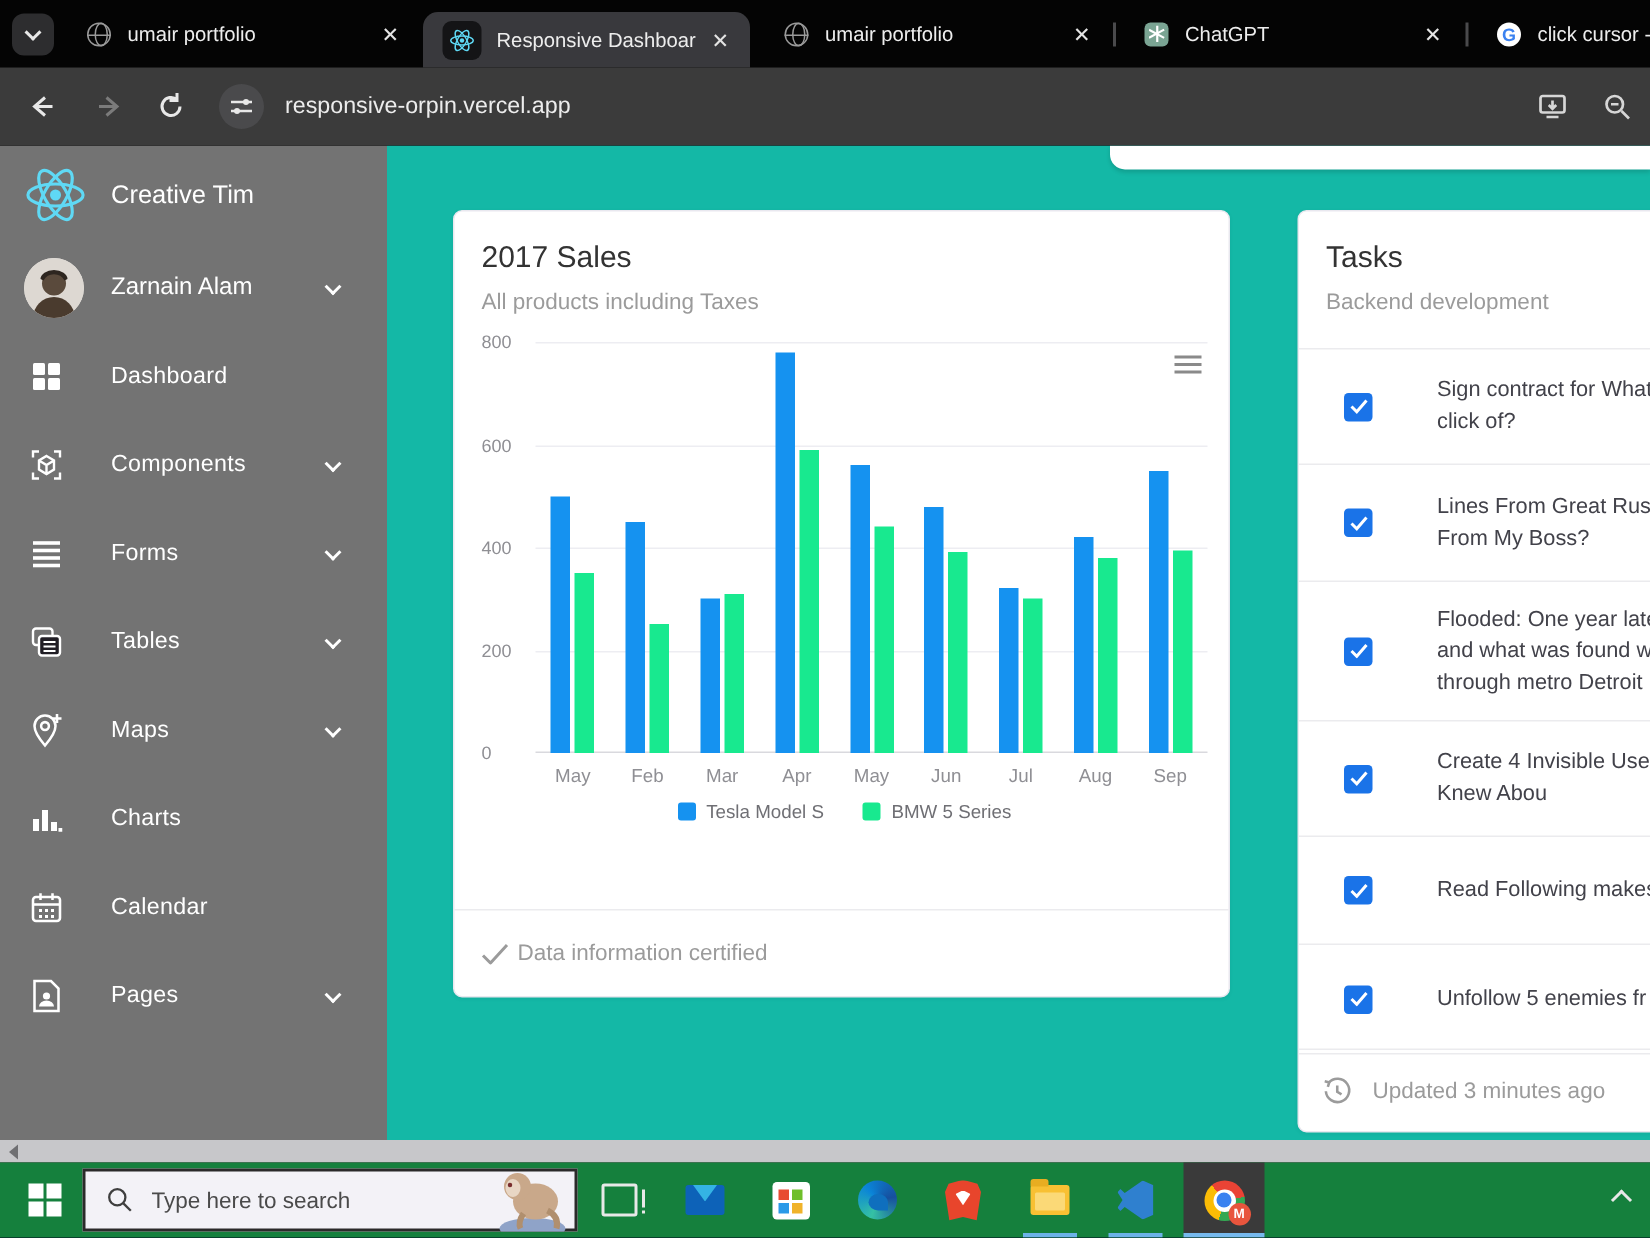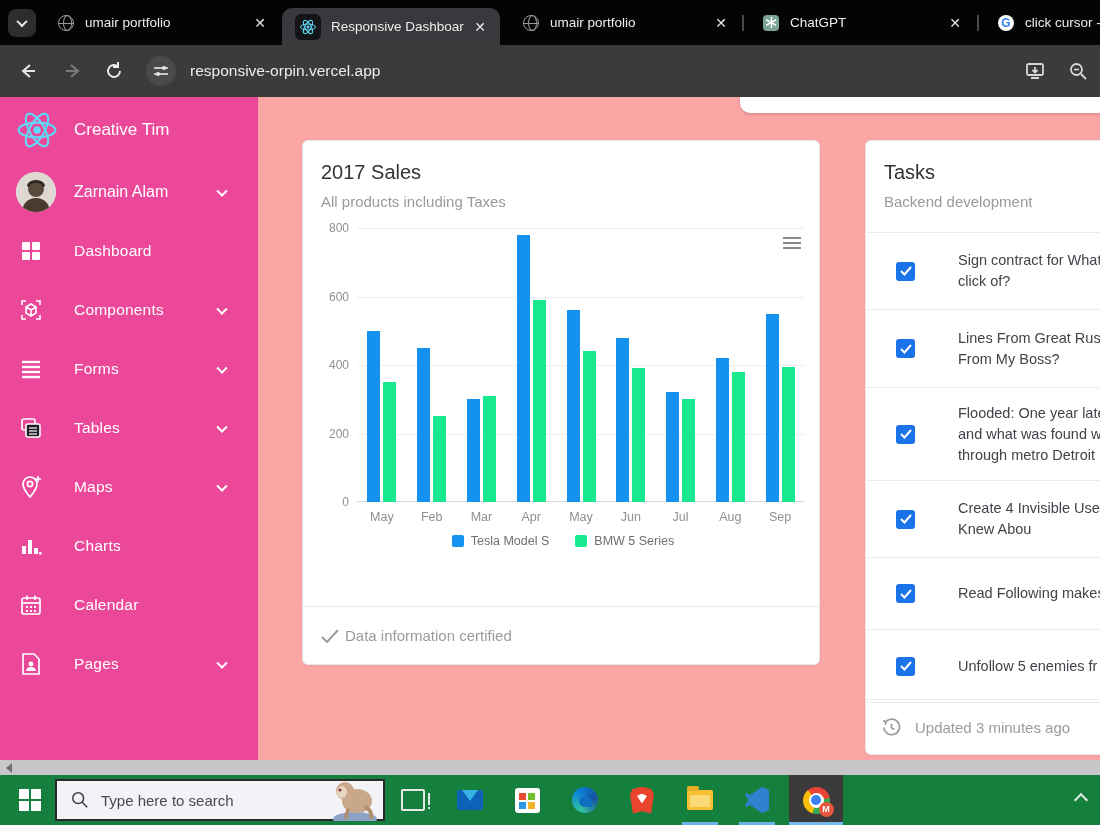--- a/index.html
+++ b/index.html
@@ -34,51 +34,51 @@
     display:flex; align-items:center; }
   .nav-ic { width:20px; height:20px; flex:none; }
   .tune-circle { width:30px; height:30px; border-radius:50%; background:#4a4a4c; display:flex;
     align-items:center; justify-content:center; flex:none; }
   .url { color:#ececec; font-size:15.5px; margin-left:14px; flex:1; white-space:nowrap; }
 
   
   .viewport { position:absolute; left:0; top:97px; width:1100px; height:663px; display:flex; overflow:hidden; }
 
   
-  .sidebar { width:258px; height:100%; background:#ec4899; flex:none; position:relative; }
+  .sidebar { width:258px; height:100%; background:#737373; flex:none; position:relative; }
   .brand-row { height:66px; display:flex; align-items:center; padding-left:14px; }
   .brand-name { color:#fff; font-size:17px; margin-left:14px; }
   .user-row { height:58px; display:flex; align-items:center; padding-left:16px; position:relative; }
   .avatar { width:40px; height:40px; border-radius:50%; background:#e9e6e2; overflow:hidden; position:relative; flex:none; }
   .user-name { color:#fff; font-size:16px; margin-left:18px; }
   .nav-item { height:59px; display:flex; align-items:center; padding-left:18px; position:relative; cursor:pointer; }
   .nav-icon { width:26px; display:flex; justify-content:center; flex:none; }
   .nav-label { color:#fff; font-size:15.5px; margin-left:30px; letter-spacing:.2px; }
   .side-chev { position:absolute; right:32px; top:50%; width:8px; height:8px;
     border-right:2.2px solid #fff; border-bottom:2.2px solid #fff; transform:translateY(-60%) rotate(45deg); }
 
   
-  .content { flex:1; background:#fca5a5; position:relative; overflow:hidden; }
+  .content { flex:1; background:#14b8a6; position:relative; overflow:hidden; }
   .partial-card { position:absolute; left:482px; right:0; top:0; height:16px; background:#fff;
     border-radius:0 0 0 10px; box-shadow:0 2px 3px rgba(0,0,0,.14); }
   .card { position:absolute; background:#fff; border:1px solid #e9e8ef; border-radius:6px;
     box-shadow:0 1px 3px rgba(0,0,0,.06); }
   .sales-card { left:44px; top:43px; width:518px; height:525px; }
   .card-title { font-size:20px; color:#333; font-weight:400; }
   .card-subtitle { font-size:15px; color:#9b9b9b; margin-top:9px; }
   .sales-head { padding:20px 18px 0 18px; position:relative; }
   .menu-ic { position:absolute; right:18px; top:96px; width:18px; cursor:pointer; }
   .menu-ic i { display:block; height:2px; background:#8a8a8a; margin-bottom:3px; }
 
   .chart-wrap { padding:0 14px 0 18px; margin-top:18px; }
   .chart-area { position:relative; padding-left:36px; }
   .chart-plot { position:relative; height:274px; }
   .gridline { position:absolute; left:0; right:0; height:1px; background:#ededf2; }
   .gridline.zero { background:#d9d9de; }
-  .ylab { position:absolute; left:0; width:28px; text-align:right; font-size:12px; color:#8f8f94; }
+  .ylab { position:absolute; left:0; width:28px; text-align:left; font-size:12px; color:#8f8f94; }
   .bars { position:absolute; left:0; right:0; top:0; bottom:0; display:flex; }
   .bar-group { flex:1; display:flex; align-items:flex-end; justify-content:center; gap:3px; height:100%; }
   .bar { width:13px; }
   .chart-x { display:flex; margin-top:8px; }
   .xlab { flex:1; text-align:center; font-size:12.5px; color:#8f8f94; }
   .chart-legend { display:flex; justify-content:center; gap:26px; margin-top:10px; }
   .legend-item { display:flex; align-items:center; gap:7px; font-size:12.5px; color:#6f6f74; }
   .legend-sq { width:12px; height:12px; border-radius:2px; }
   .sales-footer { position:absolute; left:0; right:0; bottom:0; height:58px; border-top:1px solid #ebebee;
     display:flex; align-items:center; padding-left:18px; }

